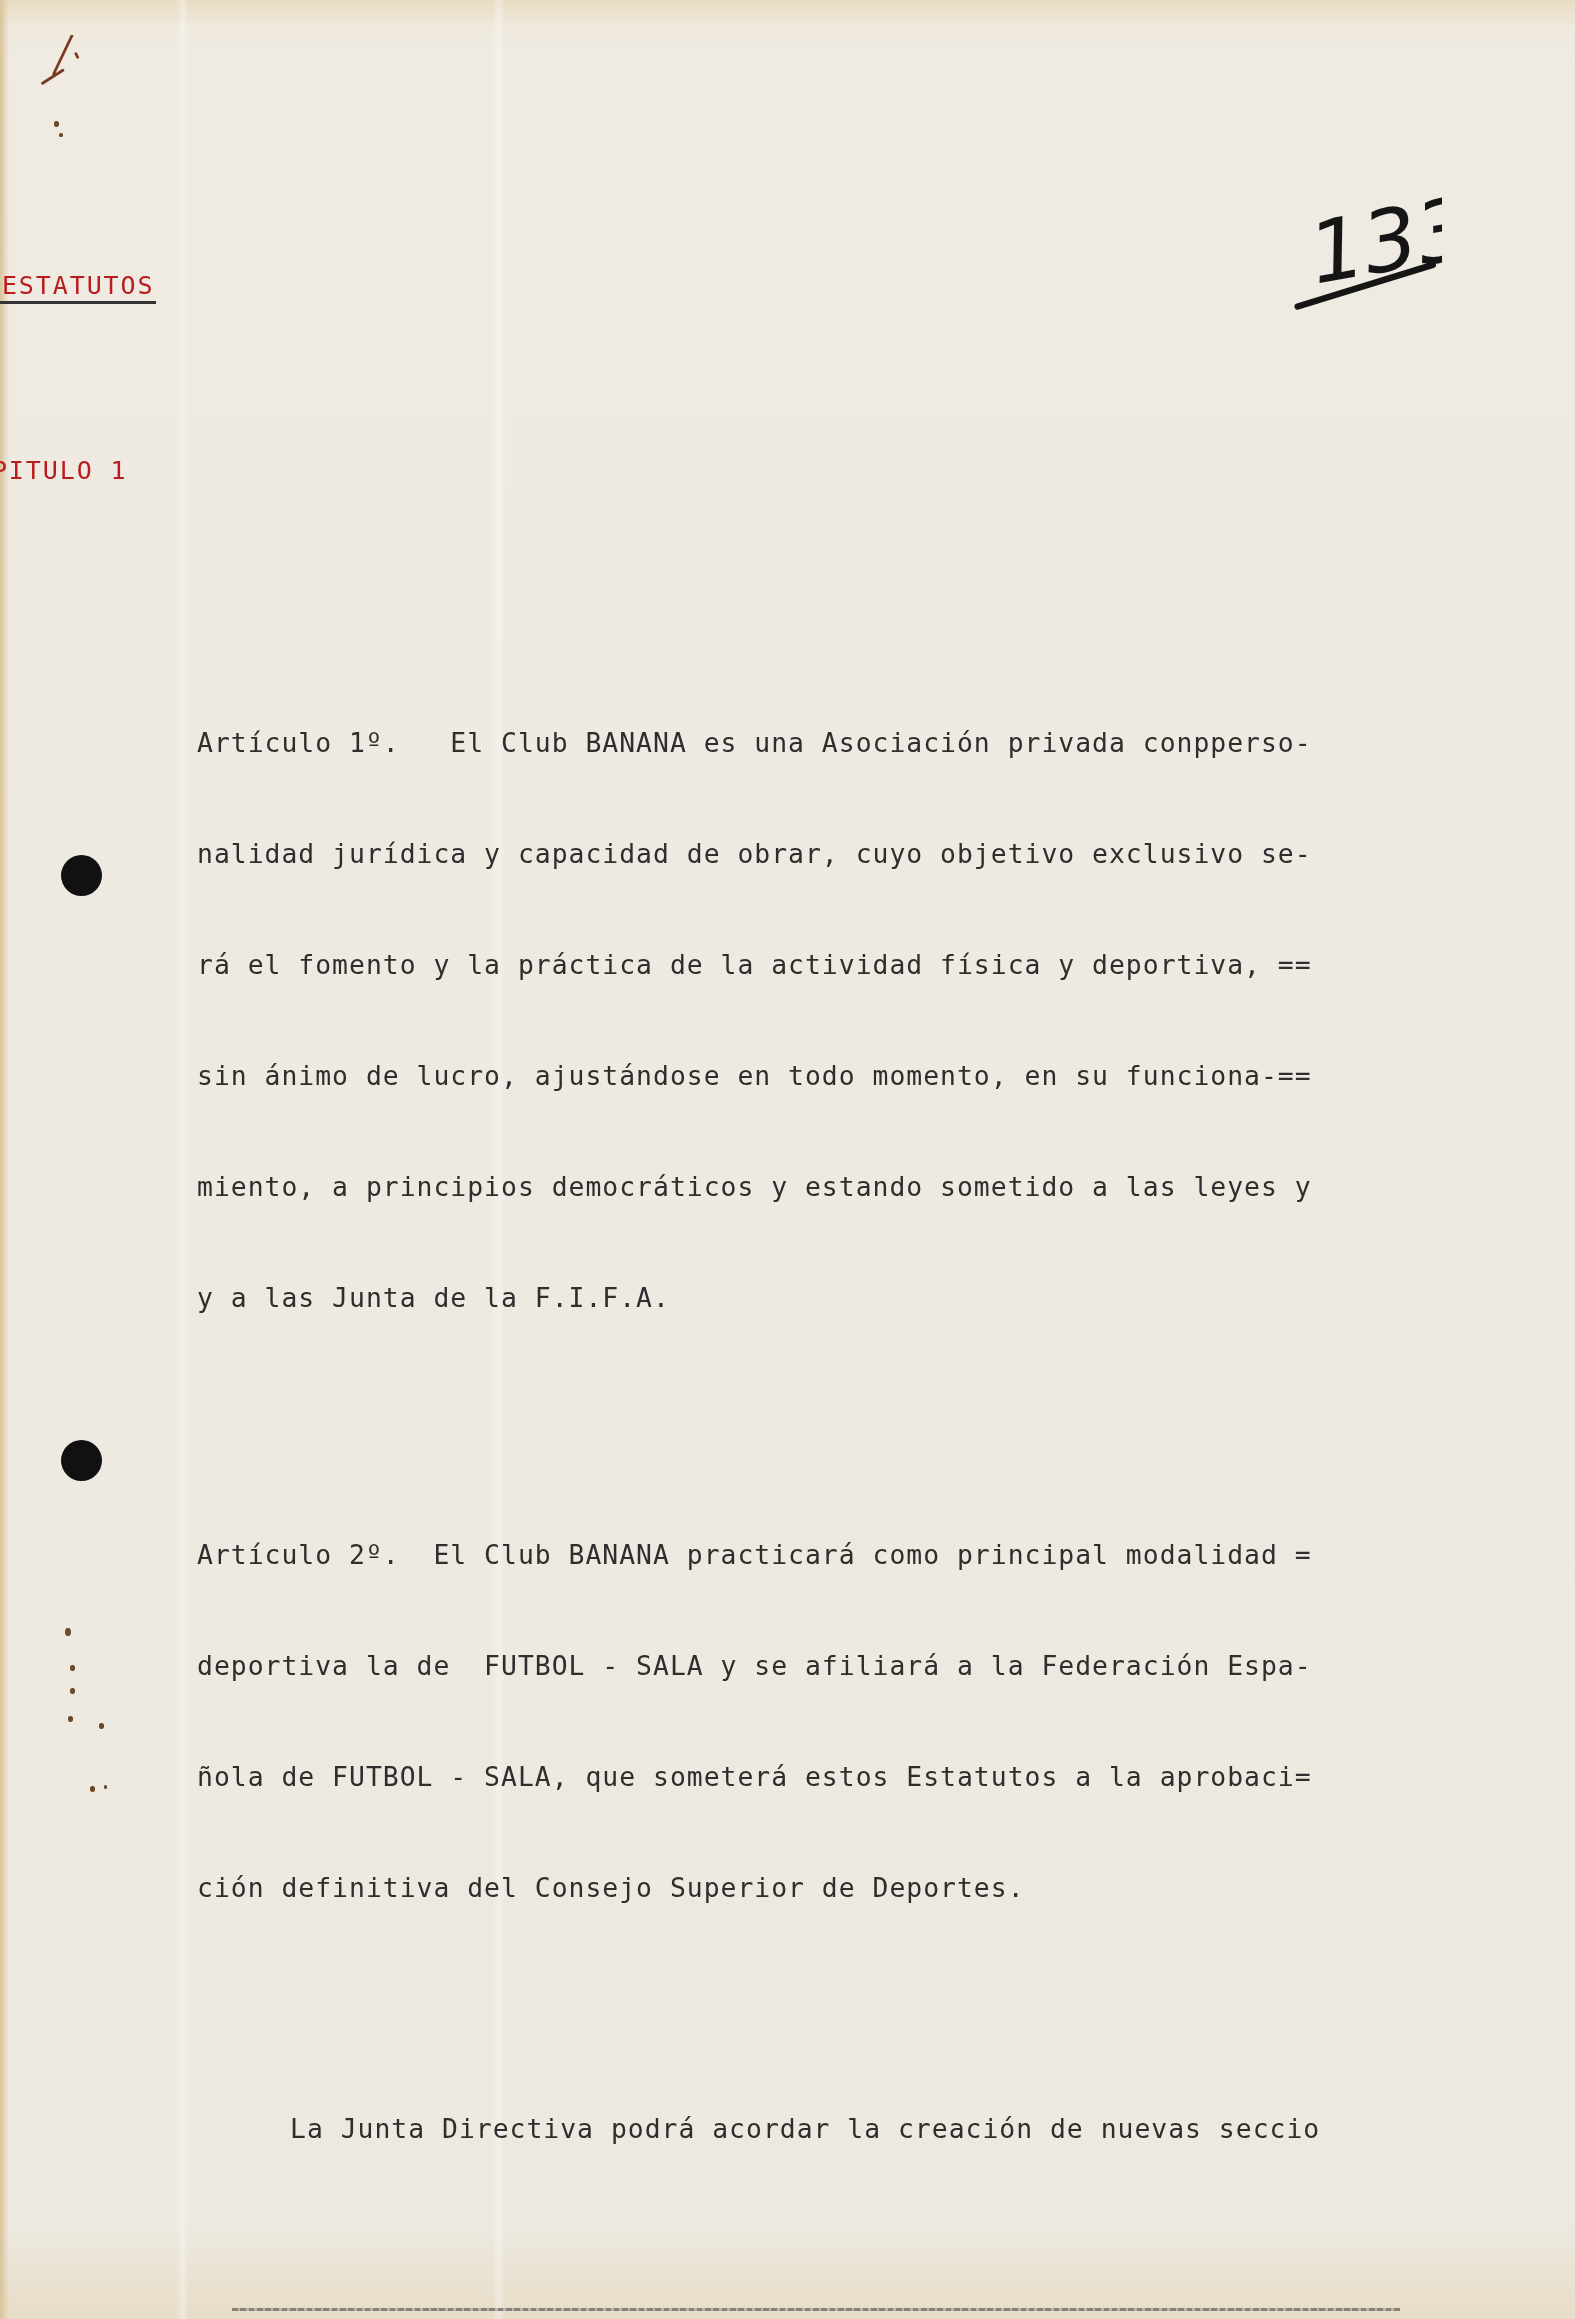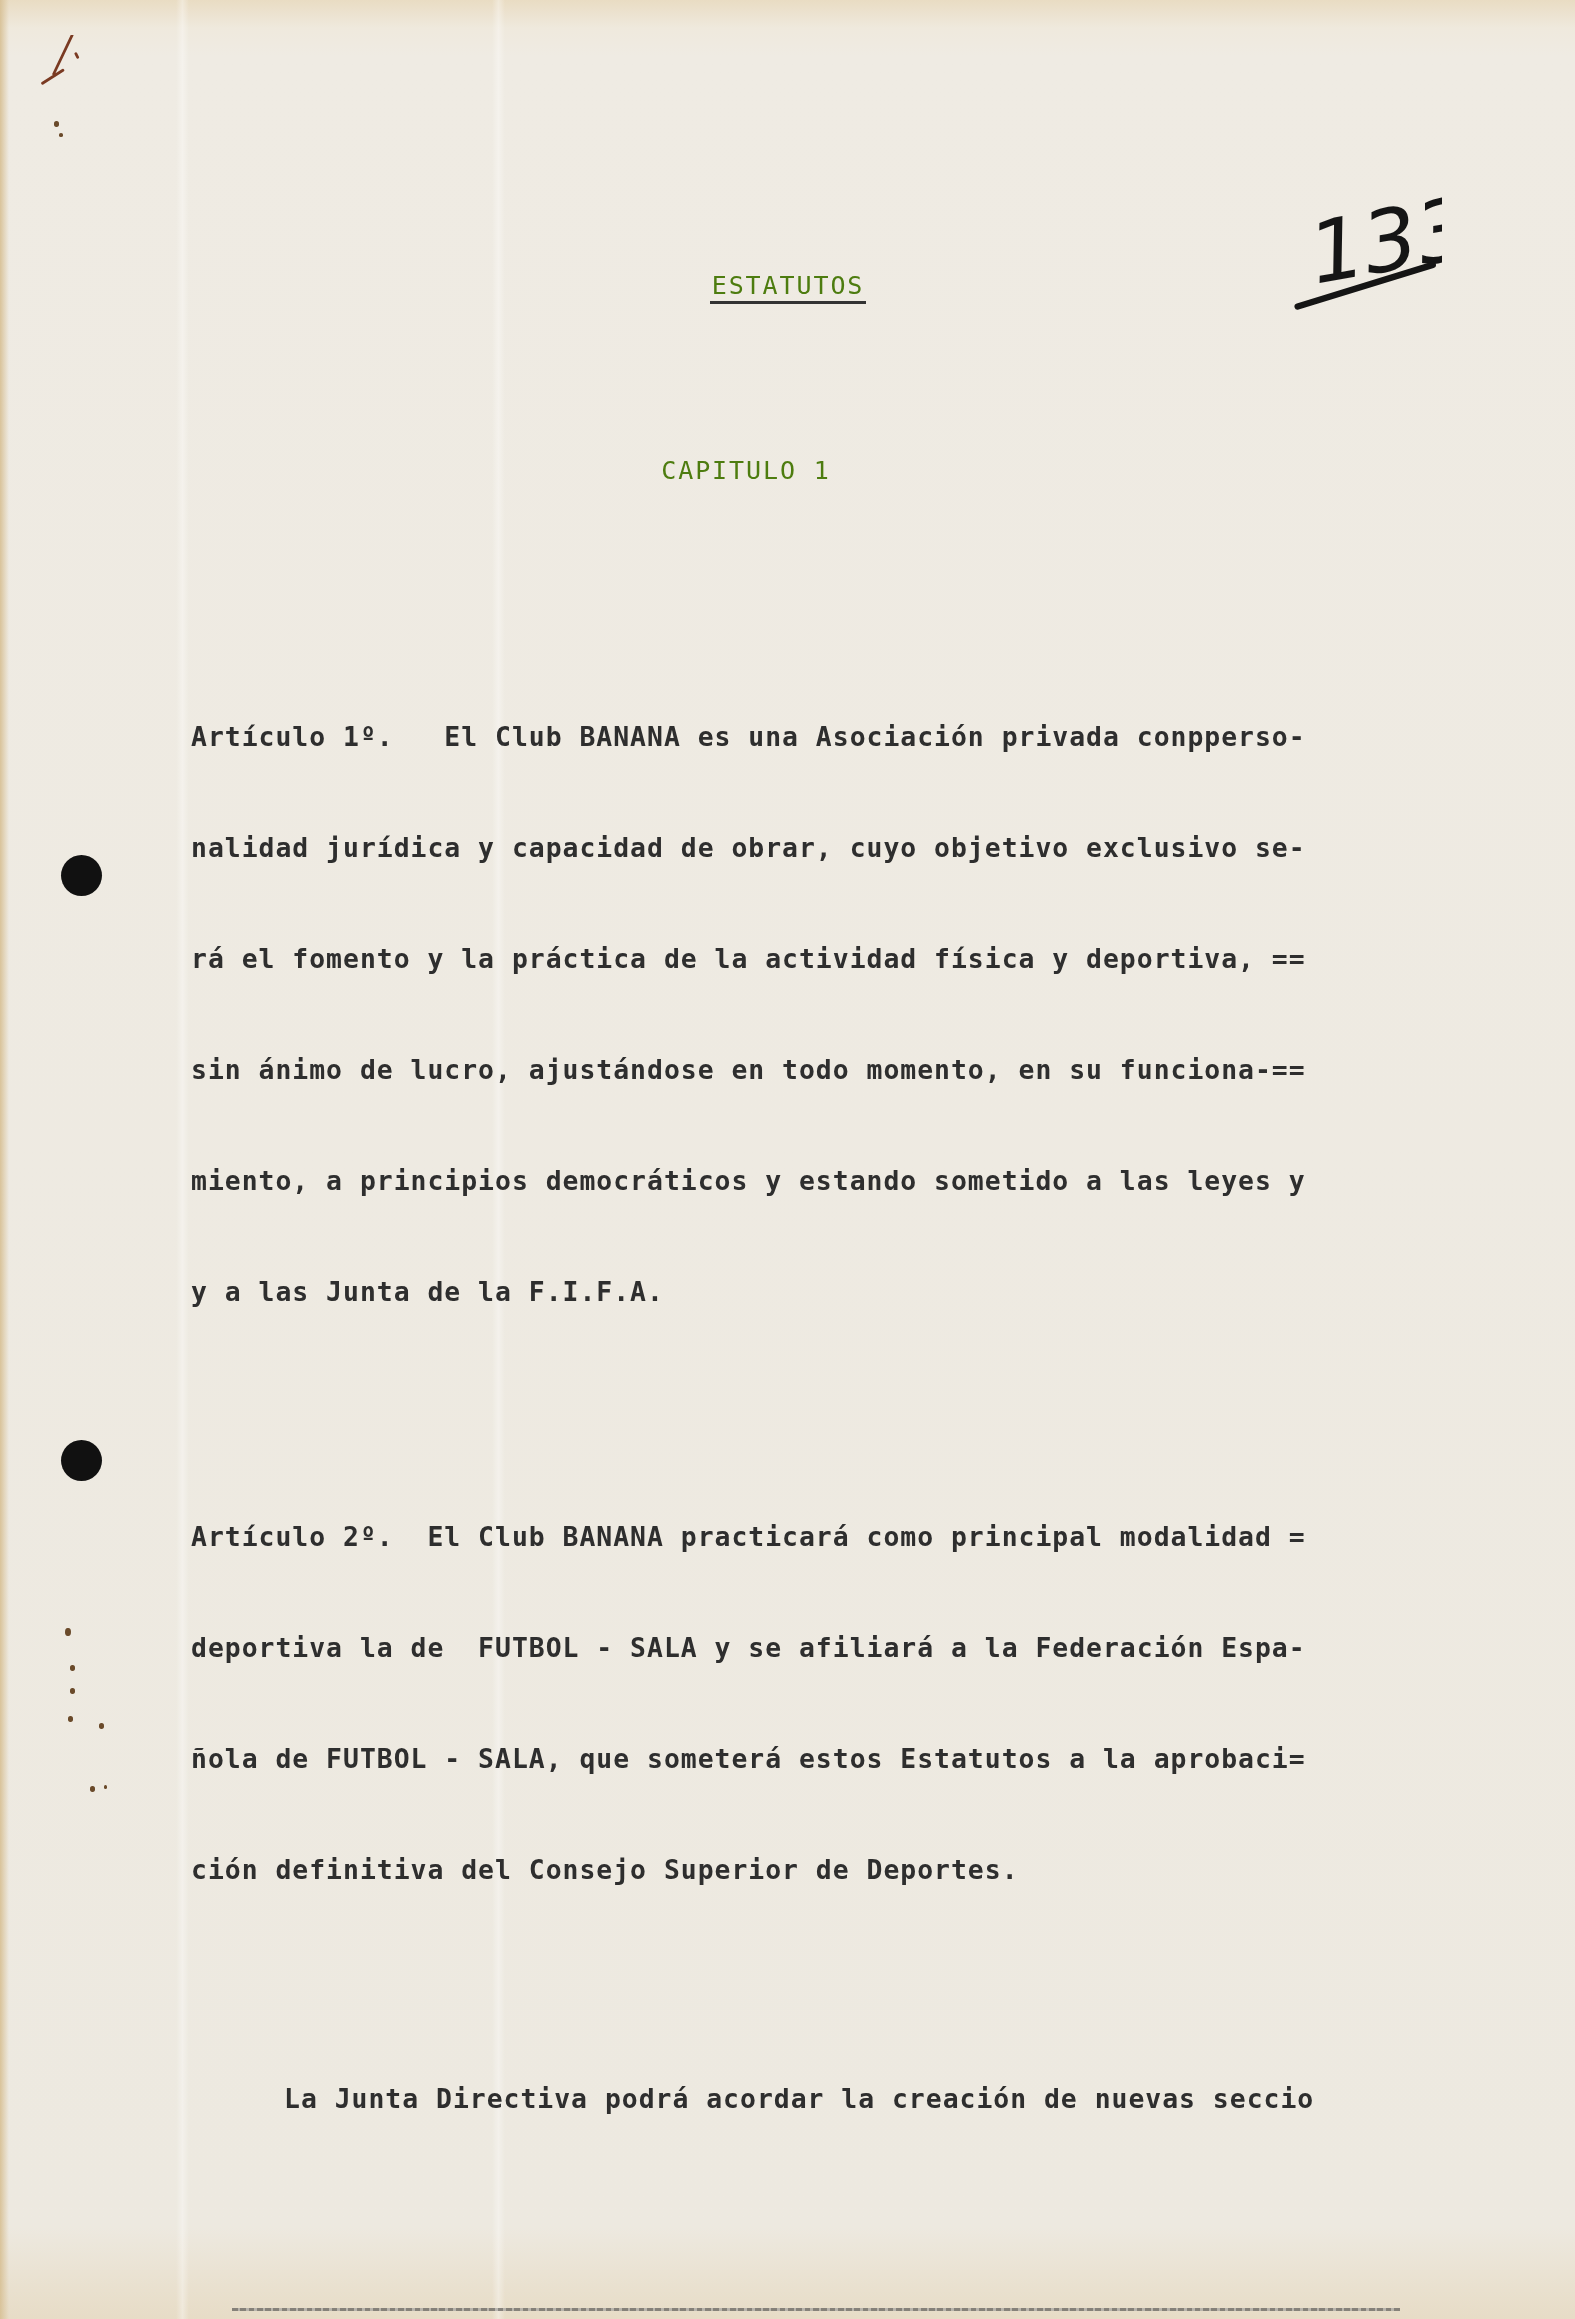--- a/index.html
+++ b/index.html
@@ -7,29 +7,29 @@
     width:1576px; height:2320px; position:relative; overflow:hidden;
     background: linear-gradient(180deg,#e9dcc3 0px,#efe9dd 28px,#efebe3 56px,#ede9e0 2226px,#e7dcc6 2320px);
     font-family: "DejaVu Sans Mono", "Liberation Mono", monospace;
     color:#2a2a2a;
   }
   .fold { position:absolute; top:0; bottom:0; width:13px; background:linear-gradient(90deg,rgba(255,255,255,0),rgba(255,255,255,.35),rgba(255,255,255,0)); }
   .edge-left { position:absolute; left:0; top:0; bottom:0; width:9.3px; background:linear-gradient(90deg,#d9c39a,rgba(233,220,195,0)); }
   .tick-mark { position:absolute; left:37px; top:35px; width:74px; height:65px; }
   .page-number { position:absolute; left:1294px; top:186px; width:148px; height:130px; }
   .page-number svg { width:100%; height:100%; }
-  .title { position:absolute; left:0; width:1576px; text-align:center; font-size:25px; letter-spacing:1.9px; color:#4d7c0f; }
+  .title { position:absolute; left:0; width:1576px; font-size:25px; letter-spacing:1.9px; color:#b91c1c; }
   .title-main { top:271px; }
   .title-main span { border-bottom:3.7px solid #333; padding:0 1.9px 0.9px; }
   .title-chapter { top:456px; left:-42px; }
   .body-text {
     position:absolute; left:185px; width:1271px; top:638px;
     font-size:26.4px; line-height:37px; letter-spacing:1px; color:#2e2e2e;
   }
-  .para { margin:6px; white-space:pre;font-weight:bold; }
+  .para { margin:12px; white-space:pre; }
   .line { display:block; height:37px; }
   .gap-s { height:32px; }
   .gap-l { height:48px; }
   .indent1 { padding-left:93px; }
   .hole { position:absolute; left:61px; width:41px; height:41px; border-radius:50%; background:#111; }
   .speck { position:absolute; width:4.6px; height:5.6px; border-radius:50%; background:#6a4a2a; }
   .bottom-strip { position:absolute; left:232px; right:176px; top:2308px; height:2.8px; background:repeating-linear-gradient(90deg,#444 0 5.6px,#999 5.6px 8.3px); opacity:.6; }
 </style>
 </head>
 <body>

